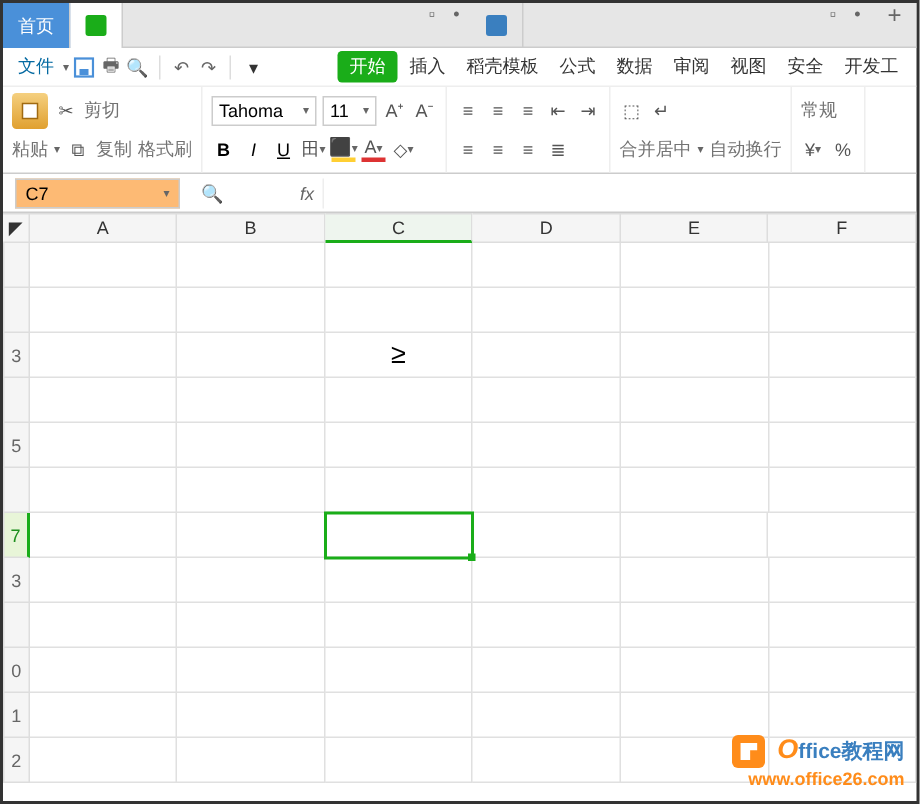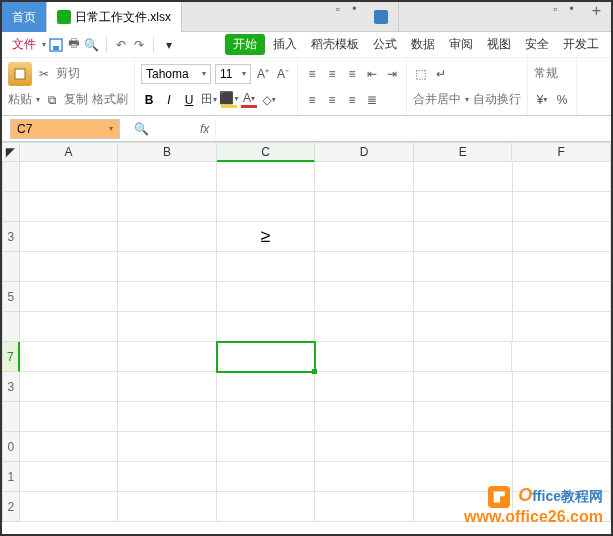--- a/index.html
+++ b/index.html
@@ -10,21 +10,21 @@
 .tab { display: flex; align-items: center; gap: 4px; padding: 0 10px; height: 30px; border-right: 1px solid #ccc; cursor: pointer; }
 .tab.home { background: #4a90d9; color: #fff; }
 .tab.active { background: #fff; }
 .tab .ico { width: 14px; height: 14px; display: inline-block; border-radius: 2px; }
 .tab .txt { white-space: nowrap; }
 .tab-quick { display:flex; align-items:center; gap:12px; padding:0 8px; color:#666; margin-left:auto;}
 .newtab { padding:0 10px; font-size:16px; color:#666;}
 
 
 .menubar { height: 26px; display: flex; align-items: center; font-size: 12px; padding: 0 6px; gap: 2px; border-bottom:1px solid #eee;}
-.menubar .fileitem { color:#be185d; padding:0 4px; }
+.menubar .fileitem { color:#0369a1; padding:0 4px; }
 .menubar .qicon { width:16px; height:16px; display:inline-flex; align-items:center; justify-content:center; color:#666; }
 .menubar .sep { width:1px; height:16px; background:#ddd; margin:0 4px;}
 .menubar .menutab { padding:0 6px; color:#333; }
 .menubar .menutab.active { background:#1aad19; color:#fff; border-radius:3px; padding:2px 8px;}
 .menubar .flex1 { flex:1; }
 
 
 .ribbon { display:flex; height:58px; border-bottom:1px solid #ccc; font-size:12px; }
 .rgroup { display:flex; flex-direction:column; justify-content:center; padding:2px 6px; border-right:1px solid #eee; }
 .rrow { display:flex; align-items:center; gap:4px; height:26px;}
@@ -57,36 +57,35 @@
 .cell.selected { outline:2px solid #1aad19; outline-offset:-1px; position:relative;}
 .cell.selected::after { content:""; position:absolute; right:-3px; bottom:-3px; width:5px; height:5px; background:#1aad19;}
 .rowh.selRow { background:#e8f5d8; color:#1d8f1d; border-right:2px solid #1aad19;}
 .colh.selCol { border-bottom:2px solid #1aad19; background:#eef5ee;}
 
 
 .watermark { position:absolute; right:8px; bottom:8px; text-align:right; font-size:14px; }
 .watermark .brand { font-weight:bold; }
 .watermark .brand .o { color:#ff8c1a; font-style:italic; font-size:18px;}
 .watermark .brand .rest { color:#3a7fbf; }
-.watermark .url { color:#ff8c1a; font-size:16px; font-weight:bold;}
+.watermark .url { color:#ff8c1a; font-size:12px; font-weight:bold;}
 .wm-logo { display:inline-block; width:22px; height:22px; background:#ff8c1a; border-radius:4px; vertical-align:middle; margin-right:4px; position:relative;}
 .wm-logo::after { content:""; position:absolute; inset:3px; background:#fff; clip-path:polygon(15% 15%,85% 15%,85% 45%,55% 45%,55% 85%,15% 85%);}
 
 svg { display:block; }
 </style>
 </head>
 <body>
 
 <div class="tabbar">
   <div class="tab home">
       <span class="txt">首页</span>
     </div>
   <div class="tab active">
     <span class="ico" style="background:#1aad19;"></span>
-    <span class="txt">日常工作文件.xlsx</span>
   </div>
   <span class="tab-quick">
     <span>▫</span>
     <span>•</span>
   </span>
   <div class="tab">
     <span class="ico" style="background:#3a7fbf;"></span>
   </div>
   <span class="tab-quick">
     <span>▫</span>

